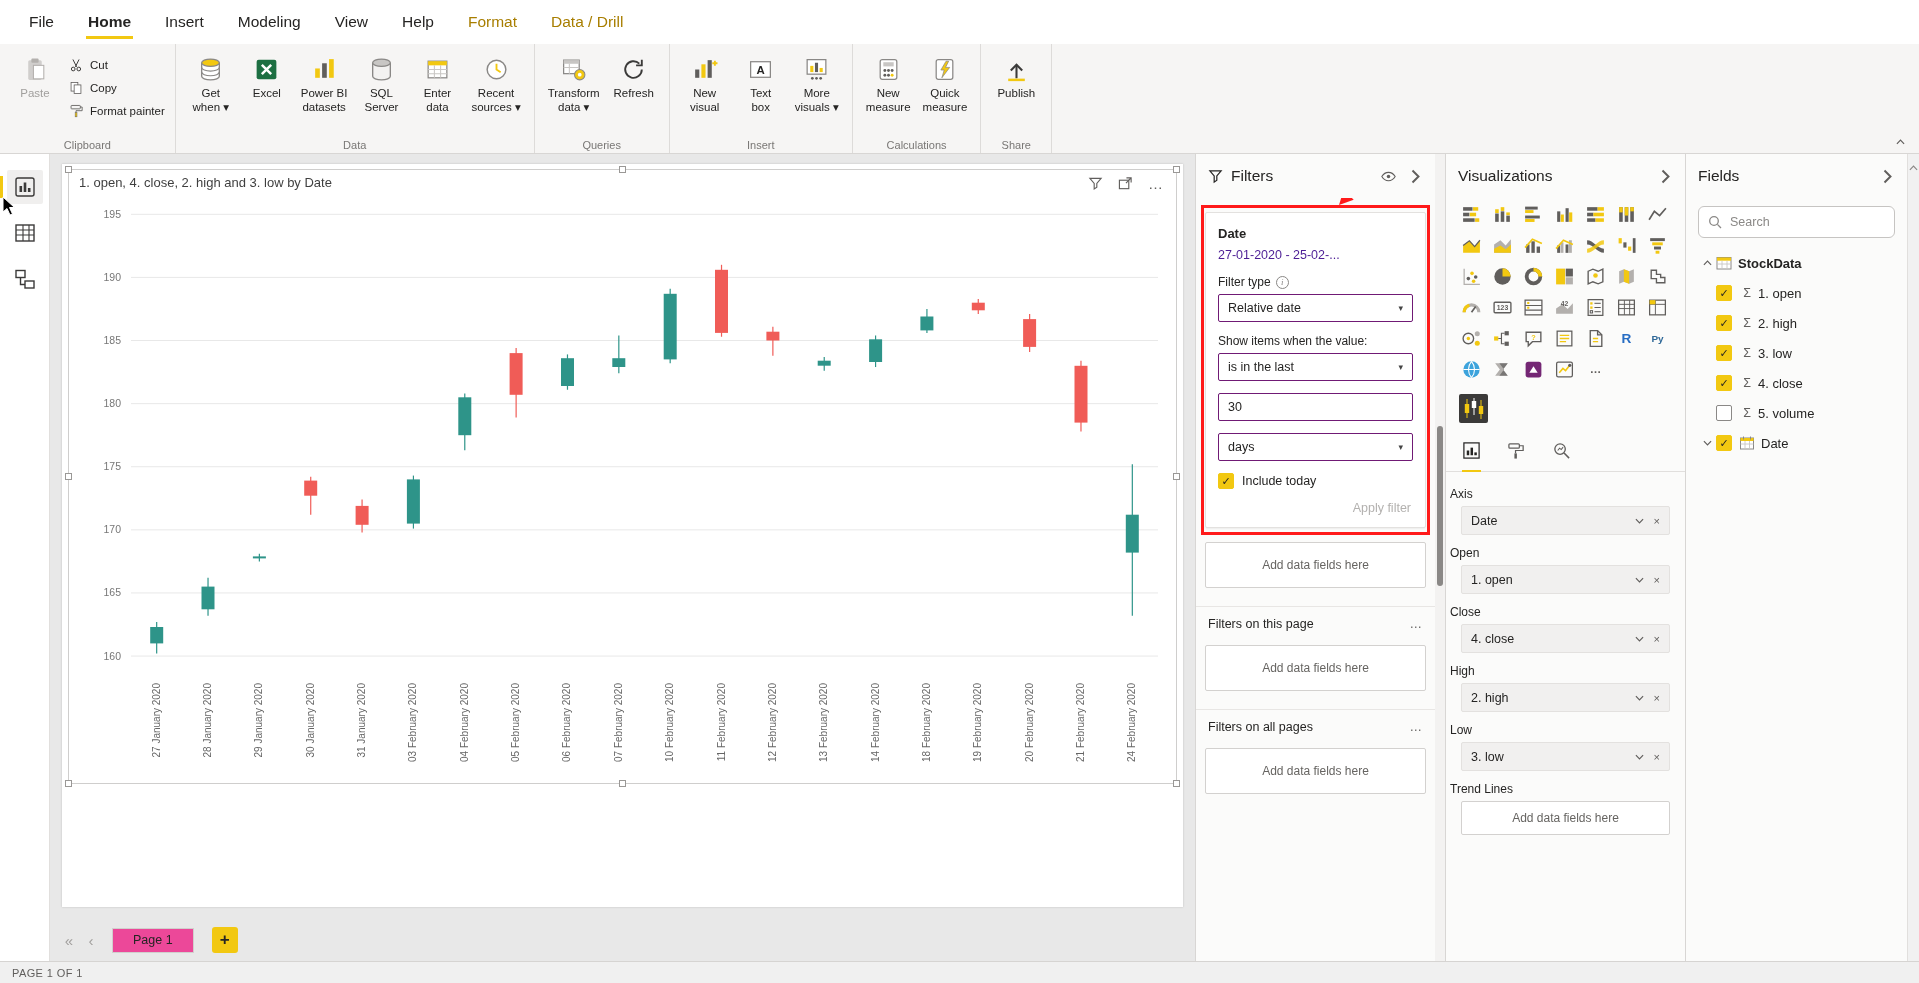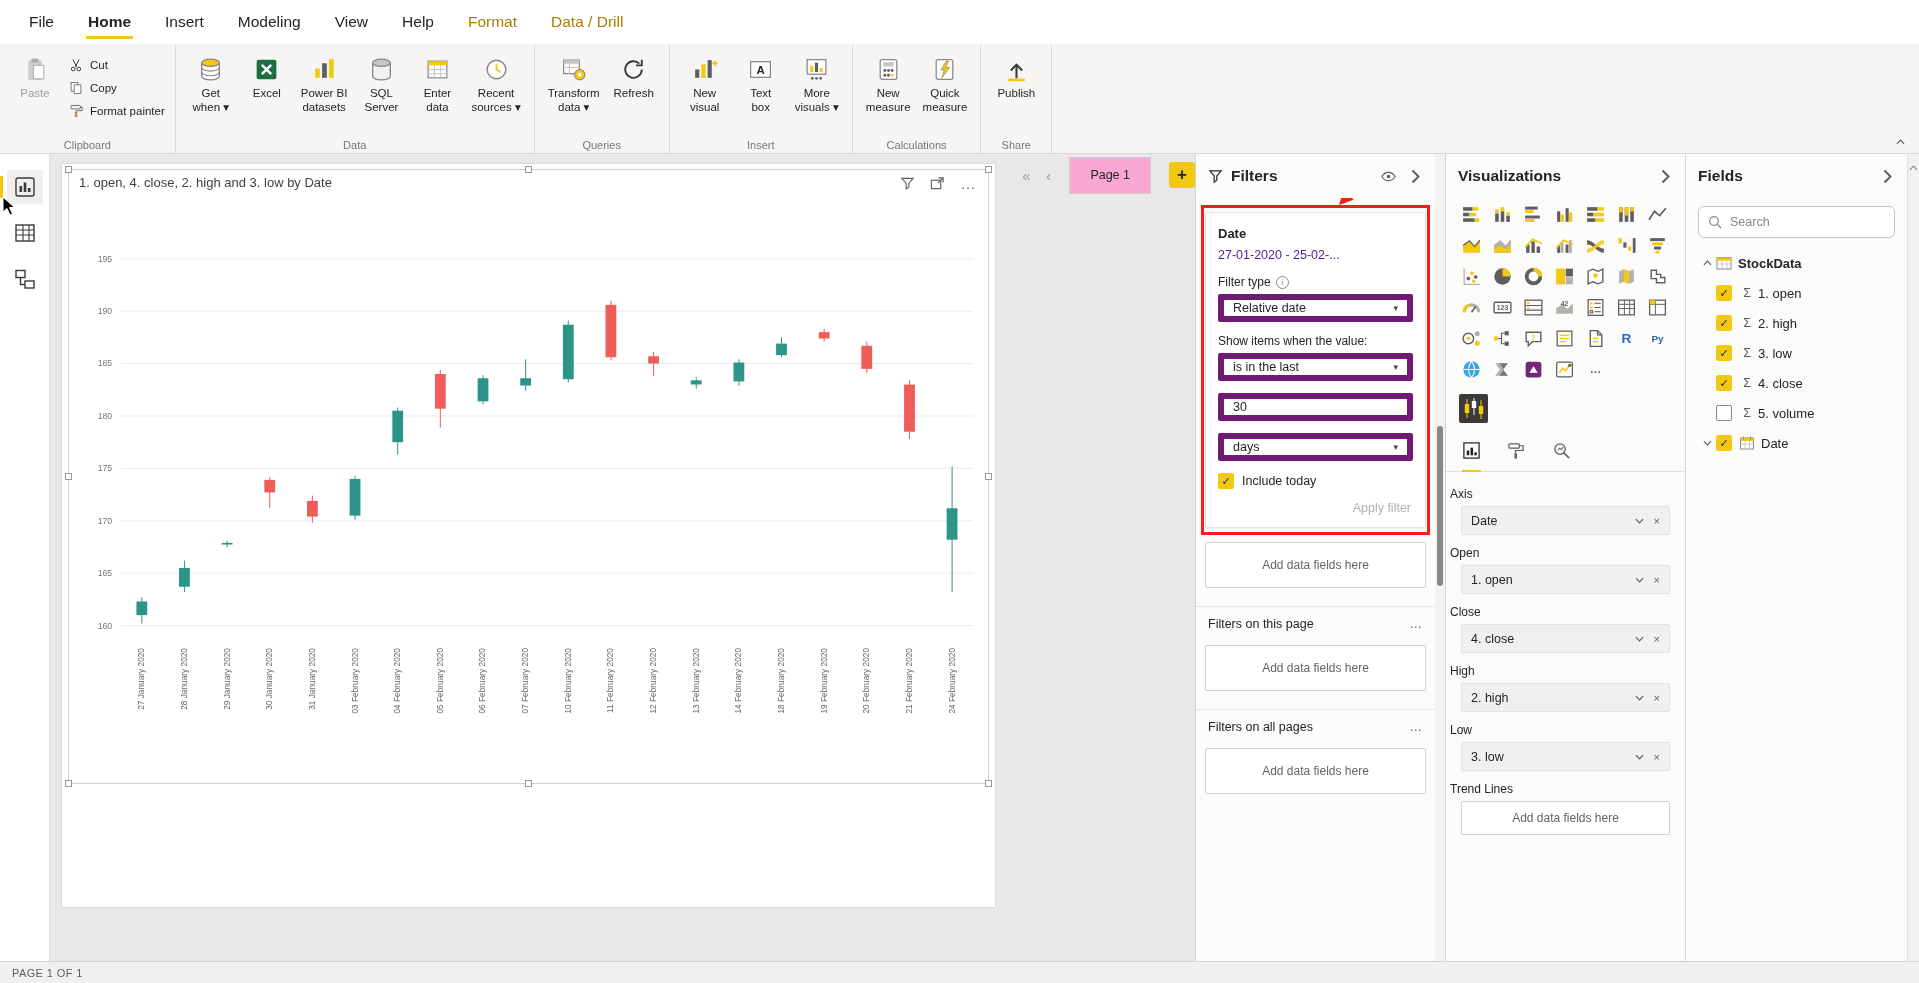--- a/index.html
+++ b/index.html
@@ -35,60 +35,60 @@
 .body{flex:1;display:flex;min-height:0}
 
 
 .sidebar{width:50px;background:#fff;border-right:1px solid #e1dfdd;display:flex;flex-direction:column;align-items:center;padding-top:16px;gap:12px;flex:none}
 .sideicon{width:36px;height:34px;display:flex;align-items:center;justify-content:center;border-radius:2px;cursor:pointer;position:relative}
 .sideicon svg{width:24px;height:24px}
 .sideicon.selected{background:#f0efee}
 .sideicon.selected::before{content:"";position:absolute;left:-7px;top:6px;bottom:6px;width:3px;background:var(--accent)}
 
 
-.canvas-col{flex:1;min-width:0;display:flex;background:#e8e8e8}
+.canvas-col{flex:1;min-width:0;display:flex;flex-direction:column;background:#e8e8e8}
 .canvas-area{flex:1;padding:10px 12px 0;min-height:0}
 .page{background:#fff;height:743px;position:relative;box-shadow:0 0 2px rgba(0,0,0,.18)}
 .visual{position:absolute;left:6px;right:6px;top:5px;height:615px;border:1px solid #cfcecd;background:#fff}
 .visual-title{position:absolute;left:10px;top:5px;font-size:13px;color:#3f3f3f;z-index:2}
 .visual-actions{position:absolute;right:12px;top:6px;display:flex;gap:15px;align-items:center;color:#605e5c;z-index:2}
 .visual-actions .va{cursor:pointer;display:flex;align-items:center}
 .visual-actions svg{width:15px;height:15px}
 .va-dots{font-size:15px;letter-spacing:1px;line-height:10px}
 #chart-svg{position:absolute;inset:0;width:100%;height:100%}
 .handle{position:absolute;width:7px;height:7px;background:#fff;border:1px solid #9a9896;z-index:3}
 .h-tl{left:-4px;top:-4px}.h-t{left:50%;margin-left:-4px;top:-4px}.h-tr{right:-4px;top:-4px}
 .h-l{left:-4px;top:50%;margin-top:-4px}.h-r{right:-4px;top:50%;margin-top:-4px}
 .h-bl{left:-4px;bottom:-4px}.h-b{left:50%;margin-left:-4px;bottom:-4px}.h-br{right:-4px;bottom:-4px}
 
 
 .pagebar{height:42px;display:flex;align-items:center;padding-left:10px;gap:4px;flex:none}
 .pg-nav{color:#a19f9d;font-size:15px;width:18px;text-align:center;cursor:default;user-select:none}
-.pg-tab{background:#f9a8d4;border:1px solid #d1cfcd;height:37px;display:flex;align-items:center;padding:0 20px;font-size:12.5px;margin-left:8px;cursor:pointer}
+.pg-tab{background:#ec4899;border:1px solid #d1cfcd;height:25px;display:flex;align-items:center;padding:0 20px;font-size:12.5px;margin-left:8px;cursor:pointer}
 .pg-add{width:26px;height:26px;background:var(--accent);border-radius:3px;display:flex;align-items:center;justify-content:center;font-size:17px;font-weight:700;color:#252423;margin-left:14px;cursor:pointer}
 
 
 .panel{background:#fbfbfa;border-left:1px solid #d8d6d4;display:flex;flex-direction:column;min-height:0}
 .panel-h{height:44px;display:flex;align-items:center;justify-content:space-between;padding:0 12px;flex:none}
-.panel-title{font-size:15.5px;font-weight:700;color:#252423}
+.panel-title{font-size:15.5px;font-weight:400;color:#252423}
 .ph-left{display:flex;align-items:center;gap:8px}
 .ph-right{display:flex;align-items:center;gap:12px;color:#605e5c}
 .ph-ic{cursor:pointer;display:flex;align-items:center}
 .ph-ic svg{width:15px;height:15px}
 
 
 .filters-panel{width:240px;flex:none}
 .filters-body{flex:1;overflow:hidden;position:relative}
 .date-card-wrap{position:relative;margin:14px 9px 0}
 .fcard{background:#fff;border:1px solid #e3e1df;border-radius:2px;padding:13px 12px 10px;box-shadow:0 1px 2px rgba(0,0,0,.06)}
 .fcard-title{font-size:13px;font-weight:700;margin-bottom:7px}
 .fcard-range{font-size:12.5px;color:#4c1d95;margin-bottom:13px}
 .fcard-label{font-size:12px;color:#252423;margin-bottom:5px;display:flex;align-items:center;gap:5px}
 .info-ic{width:13px;height:13px;border:1px solid #8a8886;border-radius:50%;color:#8a8886;font-size:9px;display:inline-flex;align-items:center;justify-content:center;font-style:italic;font-family:"Liberation Serif",serif}
-.fselect,.finput{height:28px;border:6px solid #701a75;background:#fff;border-radius:2px;display:flex;align-items:center;justify-content:space-between;padding:0 9px;font-size:12.5px;margin-bottom:12px;cursor:pointer}
+.fselect,.finput{height:28px;border:1px solid #701a75;background:#fff;border-radius:2px;display:flex;align-items:center;justify-content:space-between;padding:0 9px;font-size:12.5px;margin-bottom:12px;cursor:pointer}
 .fselect .dd{font-size:9px;color:#444}
 .finput{cursor:text}
 .fcheck{display:flex;align-items:center;gap:8px;font-size:12.5px;margin:2px 0 4px;cursor:pointer}
 .cbx{width:16px;height:16px;border-radius:2px;display:inline-flex;align-items:center;justify-content:center;font-size:11px;flex:none}
 .cbx.checked{background:var(--accent);border:1px solid var(--accent);color:#252423}
 .cbx.un{background:#fff;border:1px solid #8a8886}
 .fapply{text-align:right;color:#b3b1af;font-size:12.5px;padding:8px 2px 2px;cursor:default}
 .red-box{position:absolute;left:-4px;top:-7px;right:-4px;bottom:-7px;border:3px solid var(--annotation);pointer-events:none;z-index:4}
 .red-arrow{position:absolute;top:-64px;left:96px;width:110px;height:66px;pointer-events:none;z-index:5;overflow:visible}
 .add-box{margin:14px 9px 0;background:#fff;border:1px solid #d3d1cf;border-radius:2px;padding:15px 6px;text-align:center;font-size:12px;color:#666461;cursor:pointer}

